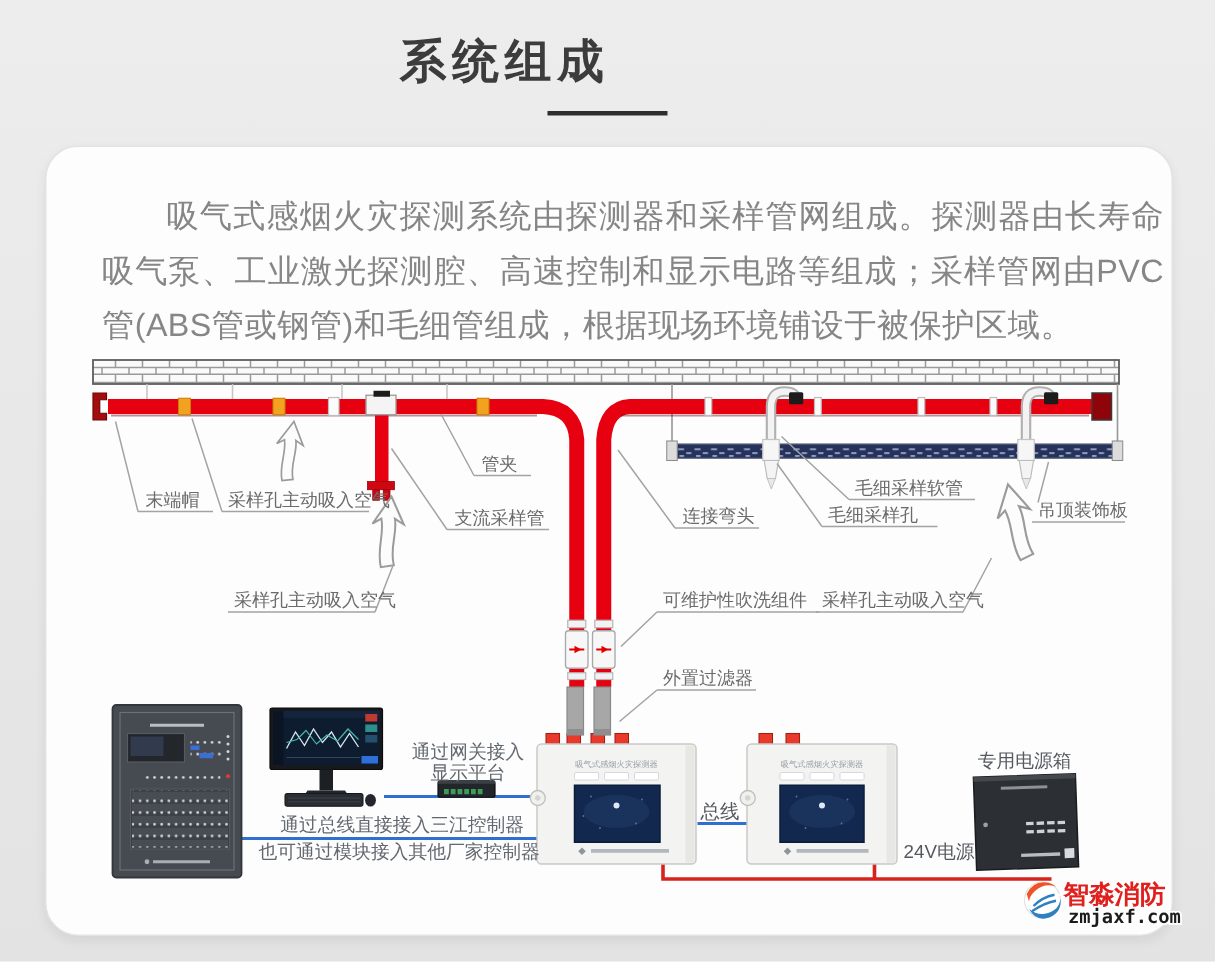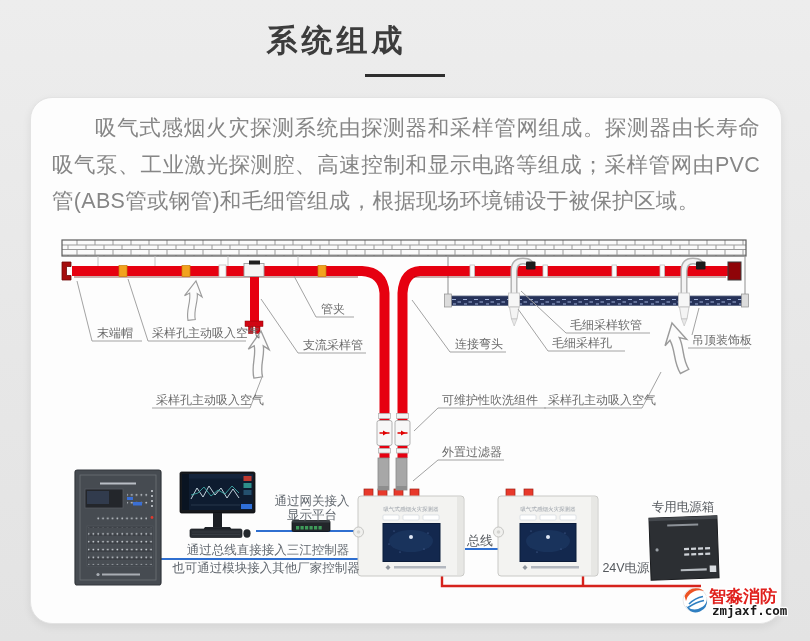--- a/index.html
+++ b/index.html
@@ -16,21 +16,21 @@
     position:absolute;top:74px;left:365px;width:80px;height:3px;background:#2e2e2e;
   }
   .card{
     position:absolute;left:30px;top:97px;width:750px;height:525px;
     background:#fdfdfd;border:1px solid #e3e3e3;border-radius:22px;
     box-shadow:0 3px 8px rgba(0,0,0,0.07);
   }
   .intro{
     position:absolute;left:52px;top:110px;width:708px;
     font-size:21.5px;line-height:36.5px;color:#868686;
-    text-align:justify;text-indent:2em;letter-spacing:0.3px;margin:0;
+    text-align:justify;text-indent:2em;letter-spacing:0.3px;margin:16px;
   }
   svg{position:absolute;left:0;top:0;}
   svg text{font-family:"Liberation Sans","DejaVu Sans",sans-serif;}
   .dlabel{font-size:12px;fill:#6b6b6b;}
   .blabel{font-size:12.5px;fill:#62686f;}
 </style>
 </head>
 <body>
 
 <h1 class="page-title">系统组成</h1>

